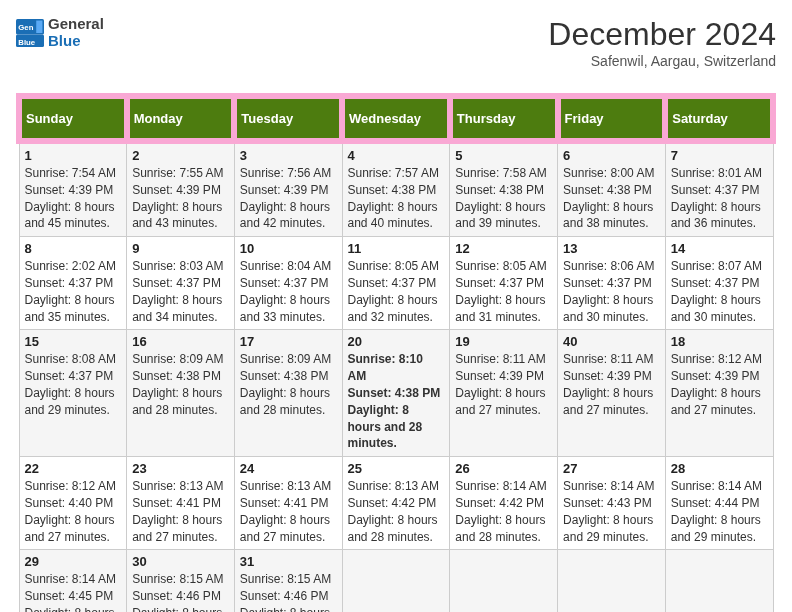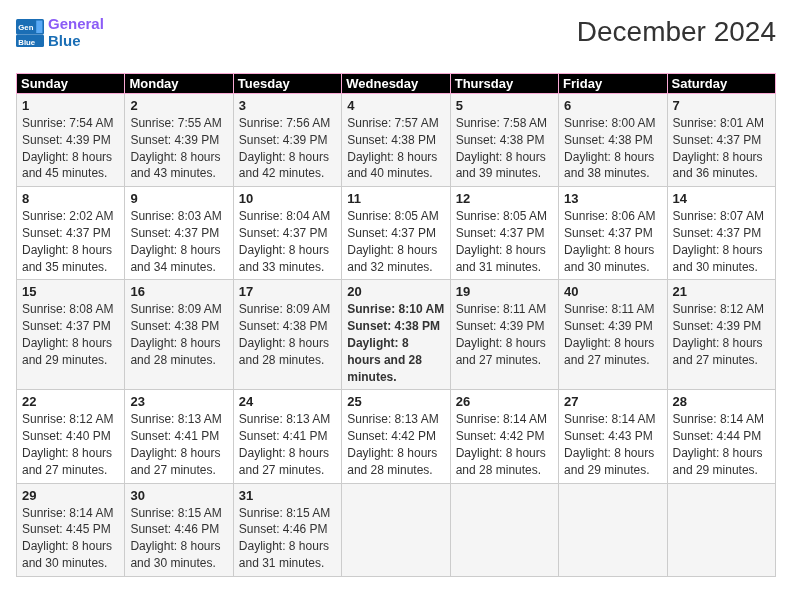--- a/index.html
+++ b/index.html
@@ -19,52 +19,52 @@
     .logo {
       display: flex;
       align-items: center;
       gap: 4px;
     }
     .logo-text {
       font-size: 15px;
       font-weight: bold;
       line-height: 1.1;
     }
-    .logo-text .general { color: #8b5cf6; }
+    .logo-text .general { color: #404040; }
     .logo-text .blue { color: #1a6eb5; }
     .logo-icon {
       width: 28px;
       height: 28px;
     }
     .title-area {
       text-align: right;
     }
     .month-title {
-      font-size: 28px;
+      font-size: 32px;
       font-weight: normal;
       color: #333;
       text-align: right;
     }
     .location {
       font-size: 14px;
       color: #555;
     }
     .calendar {
       width: 100%;
       border-collapse: collapse;
       font-size: 10.5px;
     }
     .calendar thead tr th {
-      background-color: #000000;
+      background-color: #4d7c0f;
       color: white;
-      padding: 2px 4px;
+      padding: 12px 4px;
       text-align: left;
       font-size: 13px;
       font-weight: 600;
-      border: 1px solid #f9a8d4;
+      border: 6px solid #f9a8d4;
     }
     .calendar tbody tr td {
       border: 1px solid #ccc;
       vertical-align: top;
       padding: 4px 5px;
       width: 108px;
       min-height: 72px;
     }
     .calendar tbody tr:nth-child(odd) td {
       background-color: #f5f5f5;
@@ -100,20 +100,21 @@
       <text x="3" y="33" font-size="10" fill="white" font-weight="bold" font-family="Arial">Blue</text>
       <polygon points="26,2 34,2 34,18 26,18" fill="#5baaf5"></polygon>
     </svg>
     <div class="logo-text">
       <div><span class="general">General</span></div>
       <div><span class="blue">Blue</span></div>
     </div>
   </div>
   <div class="title-area">
     <div class="month-title">December 2024</div>
+    <div class="location">Safenwil, Aargau, Switzerland</div>
   </div>
 </div>
 
 <table class="calendar">
   <thead>
     <tr>
     <th>Sunday</th>
         <th>Monday</th>
         <th>Tuesday</th>
         <th>Wednesday</th>
@@ -242,21 +243,21 @@
 Sunset: 4:39 PM
 Daylight: 8 hours and 27 minutes.</div>
         </td>
         <td>
           <span class="day-num">40</span>
           <div class="day-info" style="white-space: pre-line;">Sunrise: 8:11 AM
 Sunset: 4:39 PM
 Daylight: 8 hours and 27 minutes.</div>
         </td>
         <td>
-          <span class="day-num">21</span>
+          <span class="day-num">18</span>
           <div class="day-info" style="white-space: pre-line;">Sunrise: 8:12 AM
 Sunset: 4:39 PM
 Daylight: 8 hours and 27 minutes.</div>
         </td>
       </tr>
       <tr>
         <td>
           <span class="day-num">22</span>
           <div class="day-info" style="white-space: pre-line;">Sunrise: 8:12 AM
 Sunset: 4:40 PM

